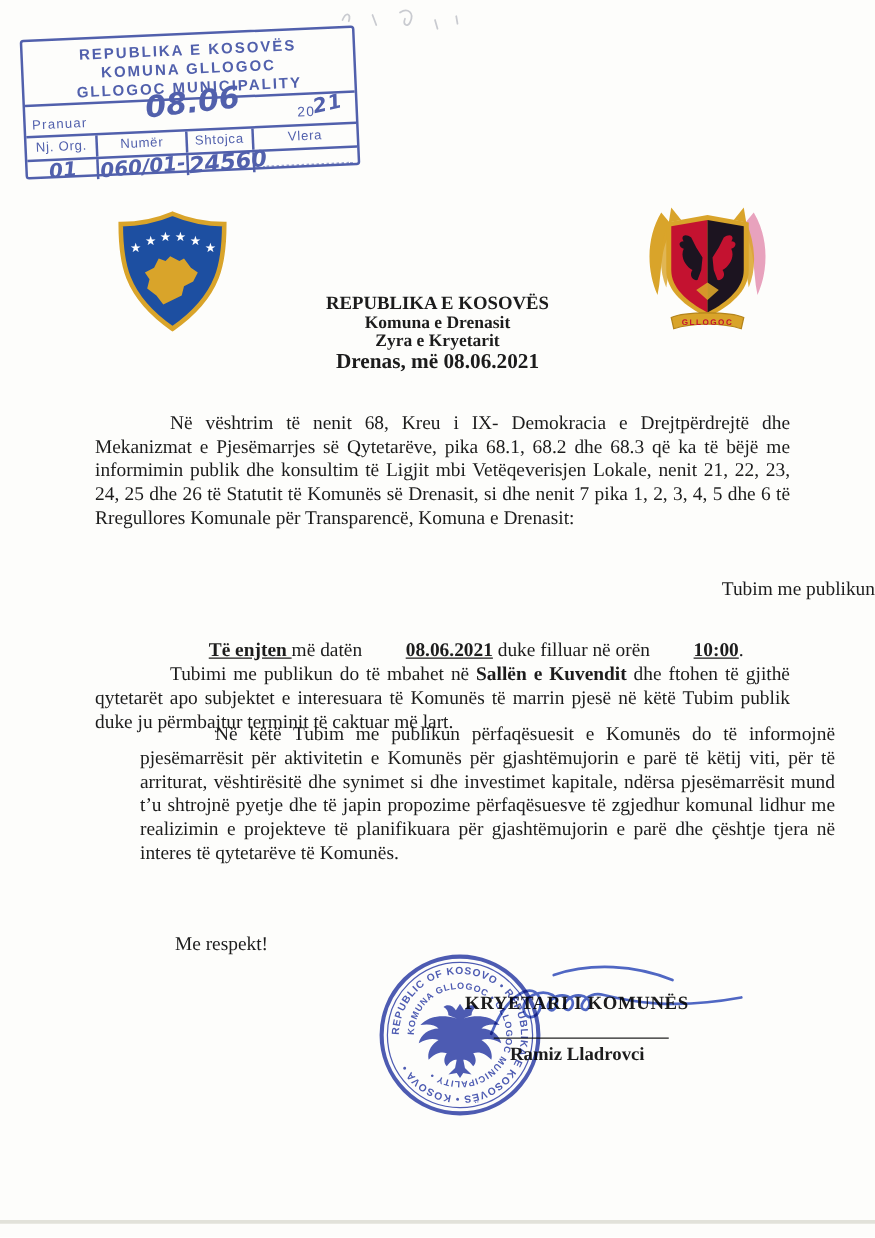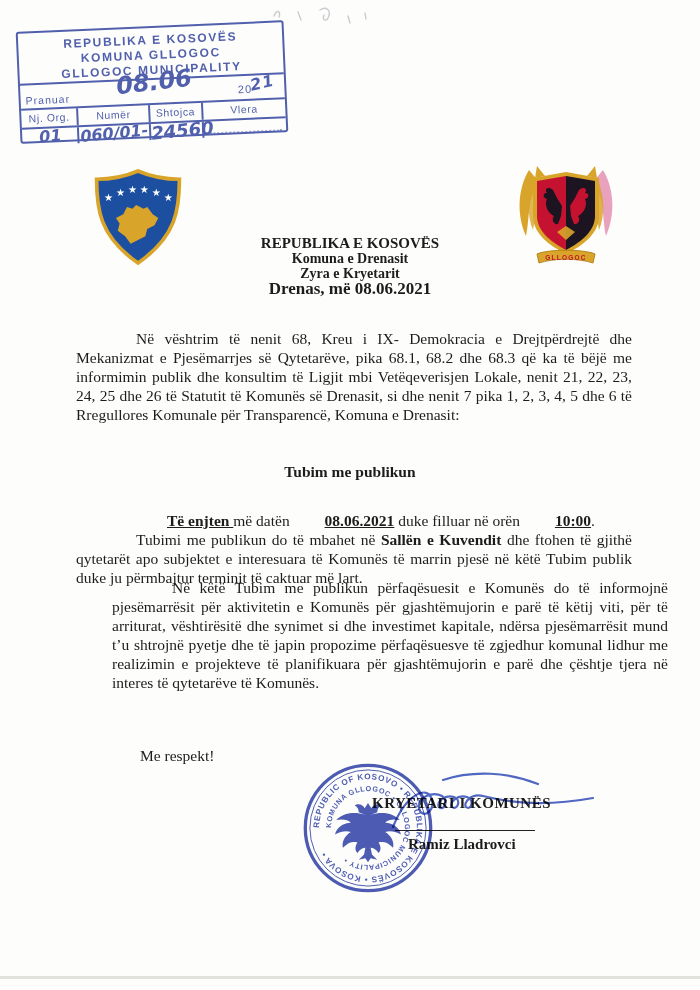--- a/index.html
+++ b/index.html
@@ -60,22 +60,22 @@
   .letterhead{position:absolute;left:0;right:0;top:236px;text-align:center;line-height:15px;}
   .lh1{font-size:15px;font-weight:bold;}
   .lh2,.lh3{font-size:14px;font-weight:bold;text-align:center;}
   .lh4{font-size:17px;font-weight:bold;}
   
   .para{position:absolute;left:76px;width:556px;font-size:15.5px;line-height:19px;
     text-align:justify;text-indent:60px;}
   .p1{top:329px;}
   .org-heading{position:absolute;left:0;right:0;top:444px;text-align:center;
     font-size:17px;font-weight:bold;letter-spacing:7px;}
-  .org-sub{position:absolute;left:0;right:0;top:463px;text-align:center;
-    font-size:15.5px;font-weight:bold;}
+  .org-sub{position:absolute;left:0;right:0;top:463px;text-align:right;
+    font-size:15.5px;font-weight:normal;}
   .dateblock{top:511px;}
   .dateline{text-indent:60px;}
   .p2j{text-align:justify;text-indent:60px;}
   .p3{top:578px;margin-left:36px;}
   .bu{font-weight:bold;text-decoration:underline;margin-left:31px;}
   .closing{position:absolute;left:140px;top:731px;font-size:15.5px;margin-top:16px;}
   
   .sig-title{position:absolute;left:372px;top:795px;font-size:15px;font-weight:bold;letter-spacing:.5px;}
   .sig-line{position:absolute;left:395px;top:830px;width:140px;border-top:1.6px solid #222;}
   .sig-name{position:absolute;left:408px;top:836px;font-size:15px;font-weight:bold;}

